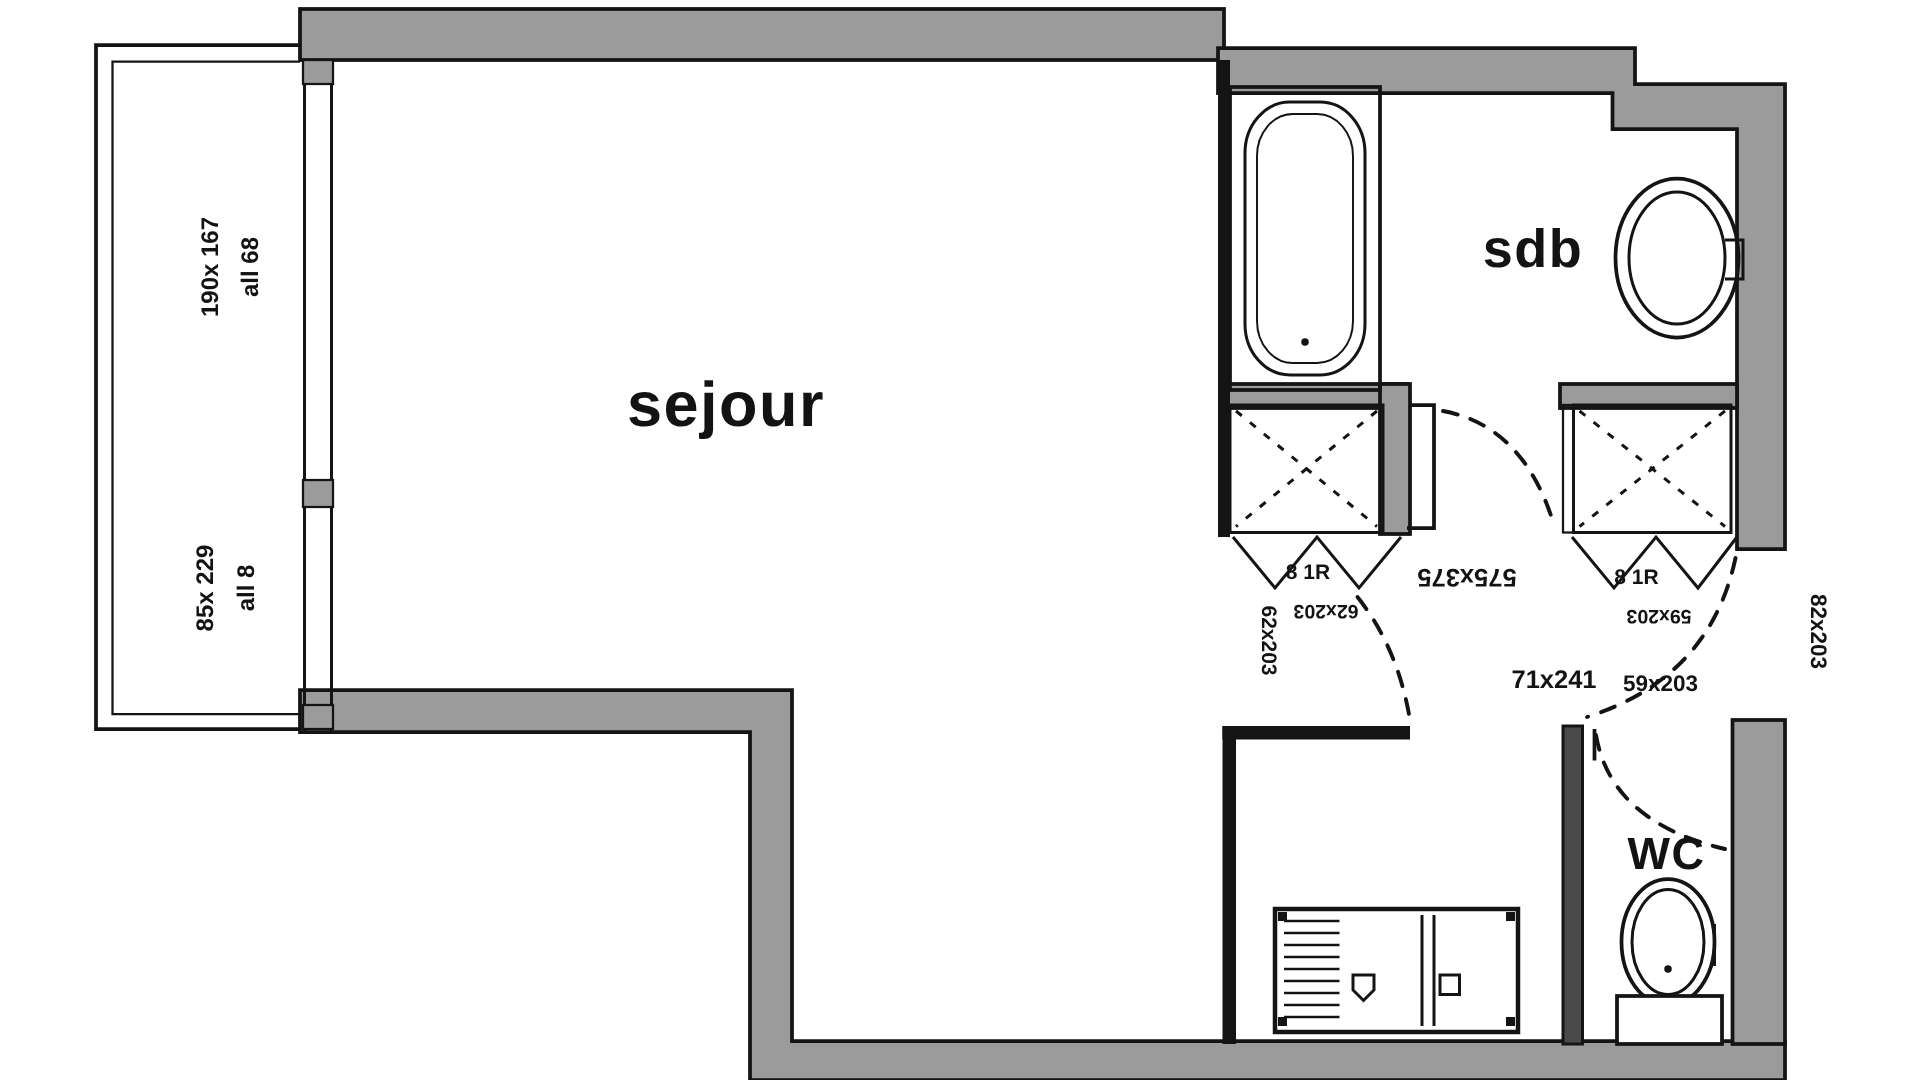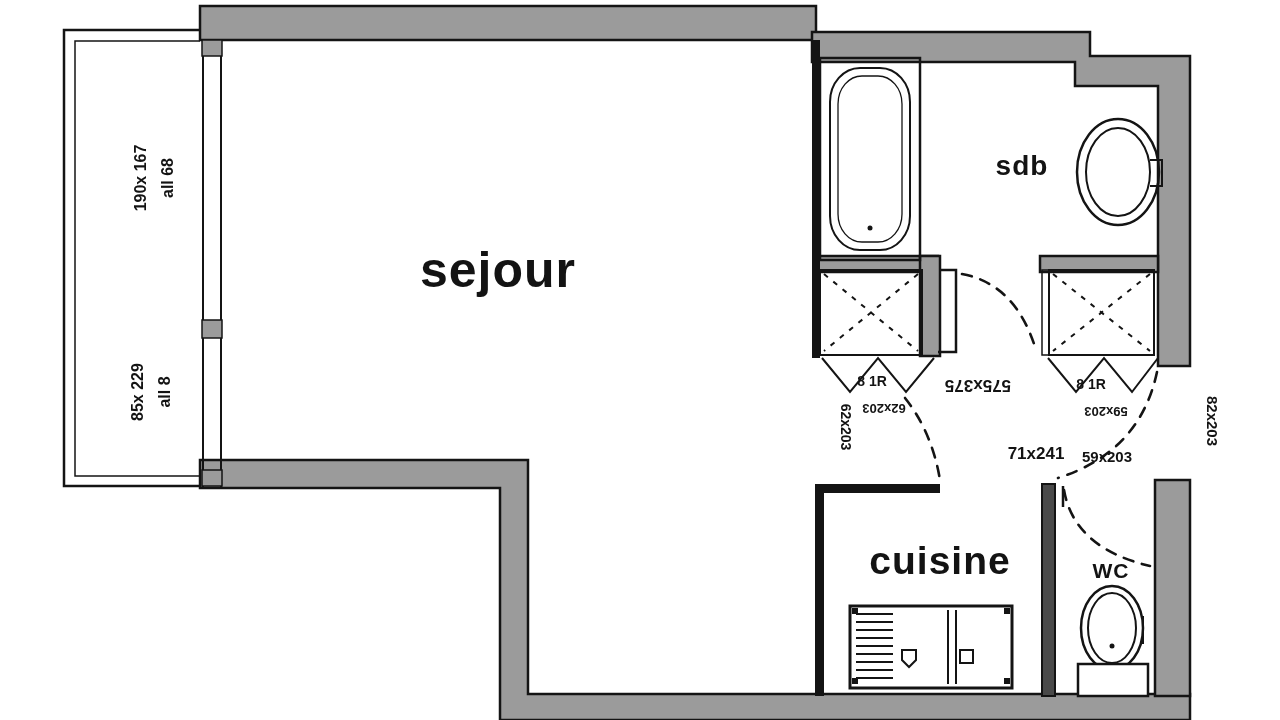--- a/index.html
+++ b/index.html
@@ -115,24 +115,23 @@
 
     <g fill="#fff" stroke="#141414">
       <ellipse cx="1112" cy="628" rx="31" ry="42" stroke-width="2.5"></ellipse>
       <ellipse cx="1112" cy="628" rx="24" ry="35" stroke-width="2" fill="none"></ellipse>
       <circle cx="1112" cy="646" r="2.5" fill="#141414" stroke="none"></circle>
       <rect x="1078" y="664" width="70" height="32" stroke-width="2.5"></rect>
       <line x1="1143" y1="616" x2="1143" y2="644" stroke-width="2"></line>
     </g>
   </svg>
 
-  <div class="lbl room" style="left:498px;top:270px;font-size:50px;">sejour</div>
-  <div class="lbl room" style="left:1022px;top:166px;font-size:28px;">sdb</div>
-  <div class="lbl room" style="left:940px;top:560px;font-size:39px;">cuisine</div>
-  <div class="lbl room" style="left:1111px;top:570px;font-size:21px;">WC</div>
+  <div class="lbl room" style="left:484px;top:270px;font-size:42px;">sejour</div>
+  <div class="lbl room" style="left:1022px;top:166px;font-size:36px;">sdb</div>
+  <div class="lbl room" style="left:1111px;top:570px;font-size:30px;">WC</div>
 
   <div class="lbl rotm90" style="left:141px;top:178px;font-size:16px;">190x 167</div>
   <div class="lbl rotm90" style="left:168px;top:178px;font-size:16px;">all 68</div>
   <div class="lbl rotm90" style="left:138px;top:392px;font-size:16px;">85x 229</div>
   <div class="lbl rotm90" style="left:165px;top:392px;font-size:16px;">all 8</div>
 
   <div class="lbl rot90" style="left:1212px;top:421px;font-size:15px;">82x203</div>
   <div class="lbl rot90" style="left:846px;top:427px;font-size:14px;">62x203</div>
 
   <div class="lbl rot180" style="left:884px;top:408px;font-size:13px;">62x203</div>

